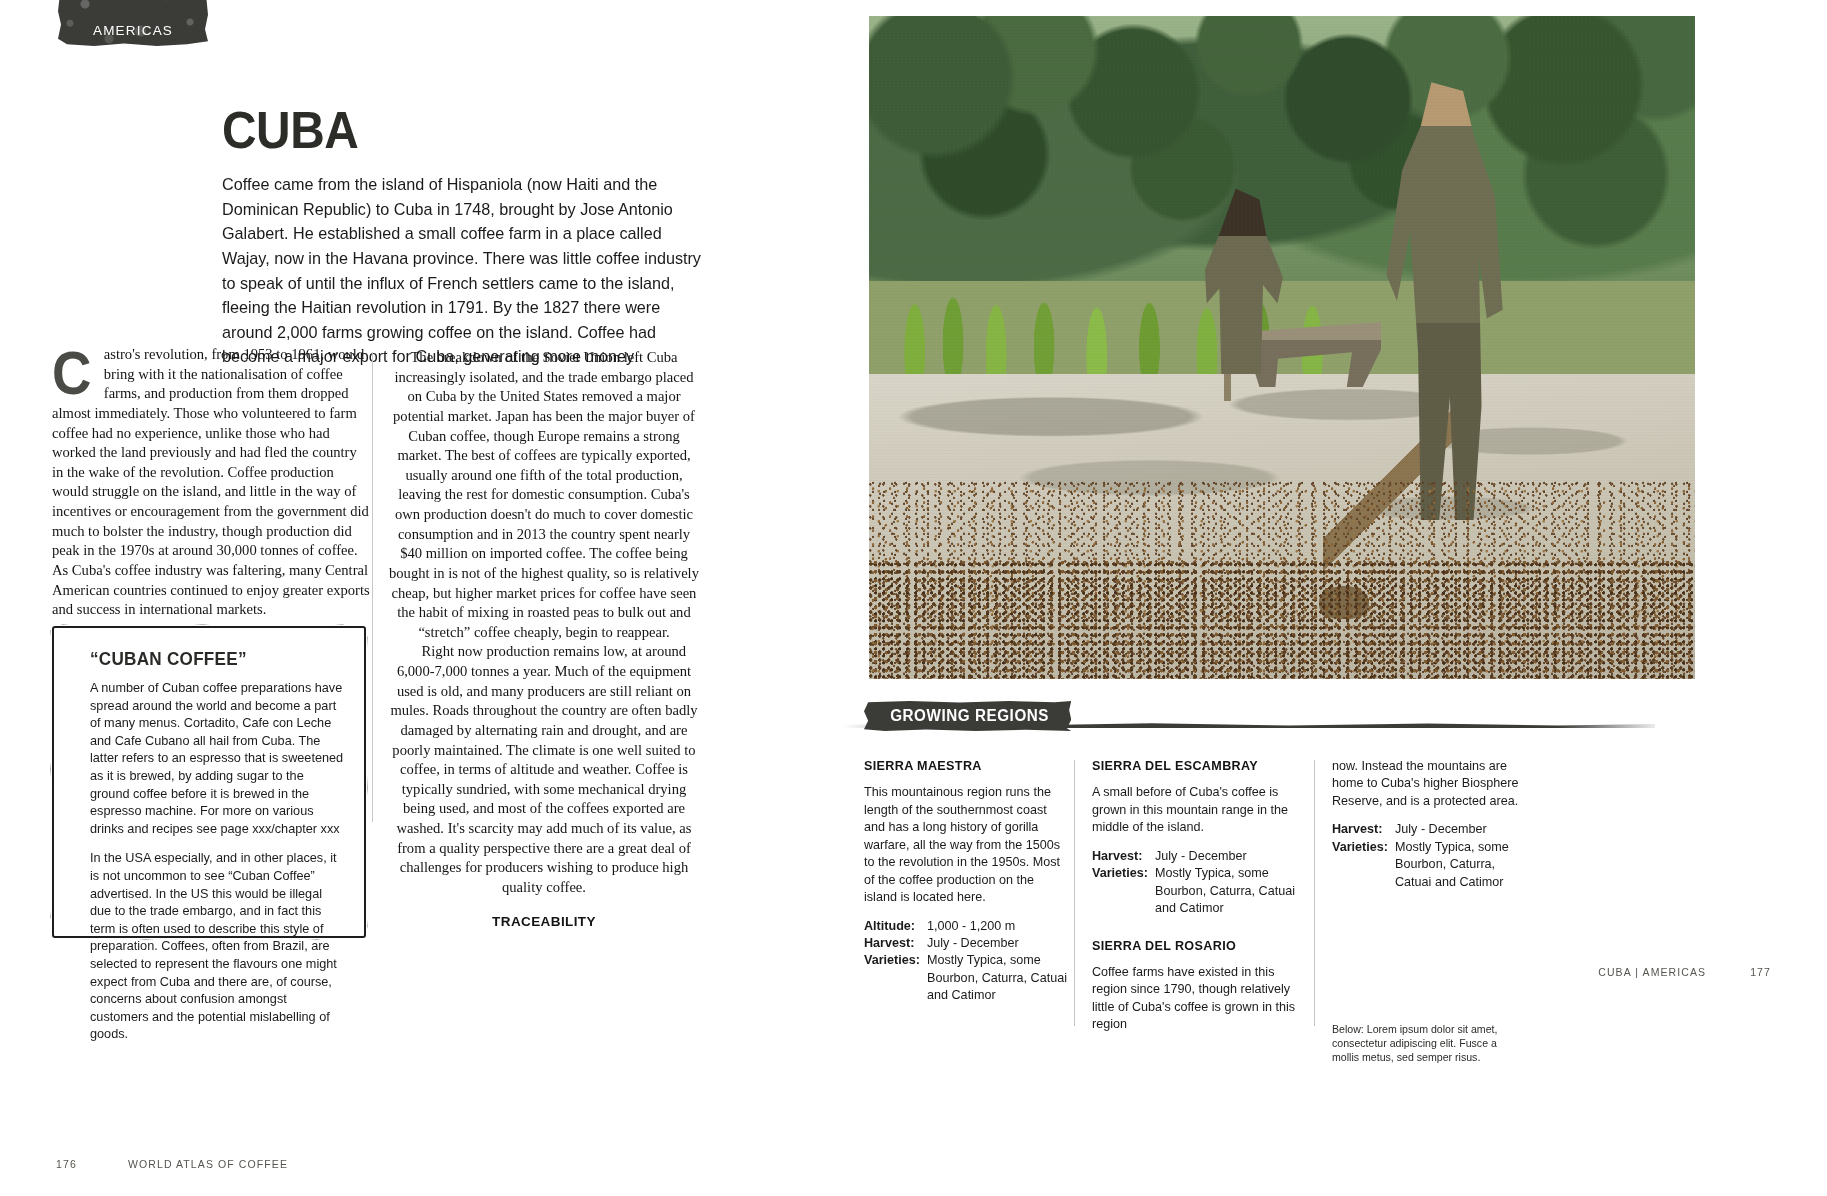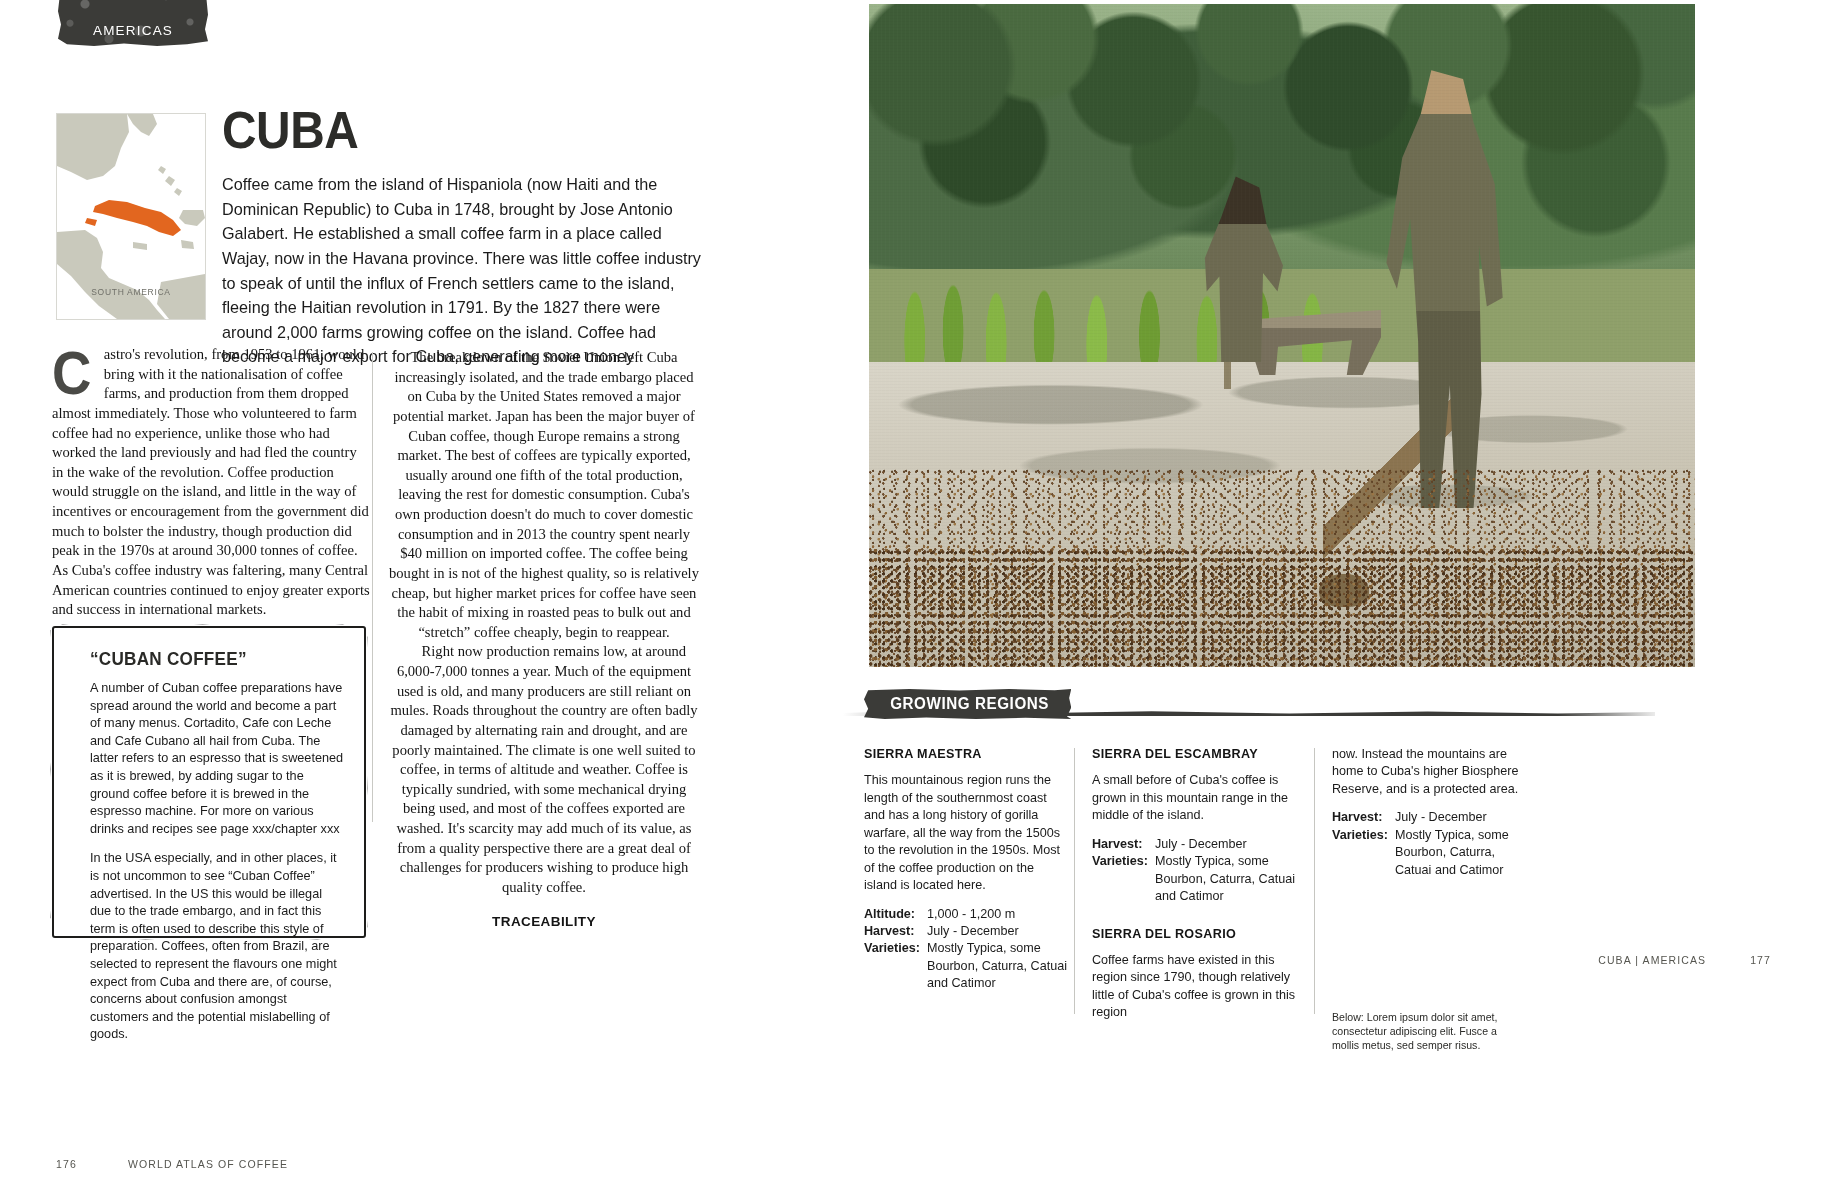--- a/index.html
+++ b/index.html
@@ -8,21 +8,21 @@
     background:#ffffff;
     font-family:"Liberation Sans", sans-serif;
     color:#1b1b1b;
     overflow:hidden;
     position:relative;
   }
   .page{position:absolute;inset:0;}
 
   
   .left-page{position:absolute;left:0;top:0;width:913px;height:1196px;}
-  .right-page{position:absolute;left:913px;top:4px;width:914px;height:988px;}
+  .right-page{position:absolute;left:913px;top:16px;width:914px;height:988px;}
 
   
   .continent-tab{
     position:absolute;left:58px;top:-14px;width:150px;height:60px;
     background:#3b3b38;
     color:#ffffff;
     font-family:"Liberation Sans", sans-serif;
     font-size:13.5px;letter-spacing:1.2px;
     display:flex;align-items:flex-end;justify-content:center;
     padding-bottom:8px;box-sizing:border-box;
@@ -244,43 +244,20 @@
 </style>
 </head>
 <body>
 
 <div class="page left-page">
 
   <div class="continent-tab">
     <span>AMERICAS</span>
   </div>
 
-  <div class="map-box">
-    <svg viewBox="0 0 148 205" width="148" height="205">
-      <rect x="0" y="0" width="148" height="205" fill="#ffffff"></rect>
-
-      <path d="M0 0 L70 0 L72 18 L64 34 L58 52 L46 62 L30 66 L14 58 L0 52 Z" fill="#c9c9bc"></path>
-      <path d="M70 0 L96 0 L100 10 L92 22 L84 18 L76 10 Z" fill="#c9c9bc"></path>
-
-      <path d="M104 52 l5 3 -3 5 -5 -4 Z M112 62 l6 4 -4 6 -6 -5 Z M120 74 l5 3 -3 5 -5 -4 Z" fill="#c9c9bc"></path>
-
-      <path d="M38 92 L52 86 L70 88 L88 94 L104 98 L116 106 L124 116 L116 122 L102 118 L90 112 L76 108 L60 104 L46 100 L36 98 Z" fill="#e2661f"></path>
-      <path d="M30 104 l10 2 -2 6 -10 -3 Z" fill="#e2661f"></path>
-
-      <path d="M126 96 L146 96 L148 104 L140 112 L128 110 L122 104 Z" fill="#c9c9bc"></path>
-      <path d="M124 126 l12 2 1 7 -12 -1 Z" fill="#c9c9bc"></path>
-
-      <path d="M76 128 l14 2 0 6 -14 -2 Z" fill="#c9c9bc"></path>
-
-      <path d="M0 118 L28 116 L40 124 L46 138 L44 154 L52 164 L66 170 L80 176 L92 186 L100 196 L108 205 L60 205 L42 192 L28 178 L14 162 L0 150 Z" fill="#c9c9bc"></path>
-
-      <path d="M104 168 L148 160 L148 205 L112 205 L100 190 Z" fill="#c9c9bc"></path>
-    </svg>
-    <div class="map-label">SOUTH AMERICA</div>
-  </div>
 
   <div class="country-title">CUBA</div>
 
   <div class="intro">Coffee came from the island of Hispaniola (now Haiti and the Dominican Republic) to Cuba in 1748, brought by Jose Antonio Galabert. He established a small coffee farm in a place called Wajay, now in the Havana province. There was little coffee industry to speak of until the influx of French settlers came to the island, fleeing the Haitian revolution in 1791. By the 1827 there were around 2,000 farms growing coffee on the island. Coffee had become a major export for Cuba, generating more money</div>
 
   <div class="col col-left">
     <p>
       <span class="dropcap">C</span><span>astro's revolution, from 1953 to 1961, would bring with it the nationalisation of coffee farms, and production from them dropped almost immediately. Those who volunteered to farm coffee had no experience, unlike those who had worked the land previously and had fled the country in the wake of the revolution. Coffee production would struggle on the island, and little in the way of incentives or encouragement from the government did much to bolster the industry, though production did peak in the 1970s at around 30,000 tonnes of coffee. As Cuba's coffee industry was faltering, many Central American countries continued to enjoy greater exports and success in international markets.</span>
     </p>
   </div>

